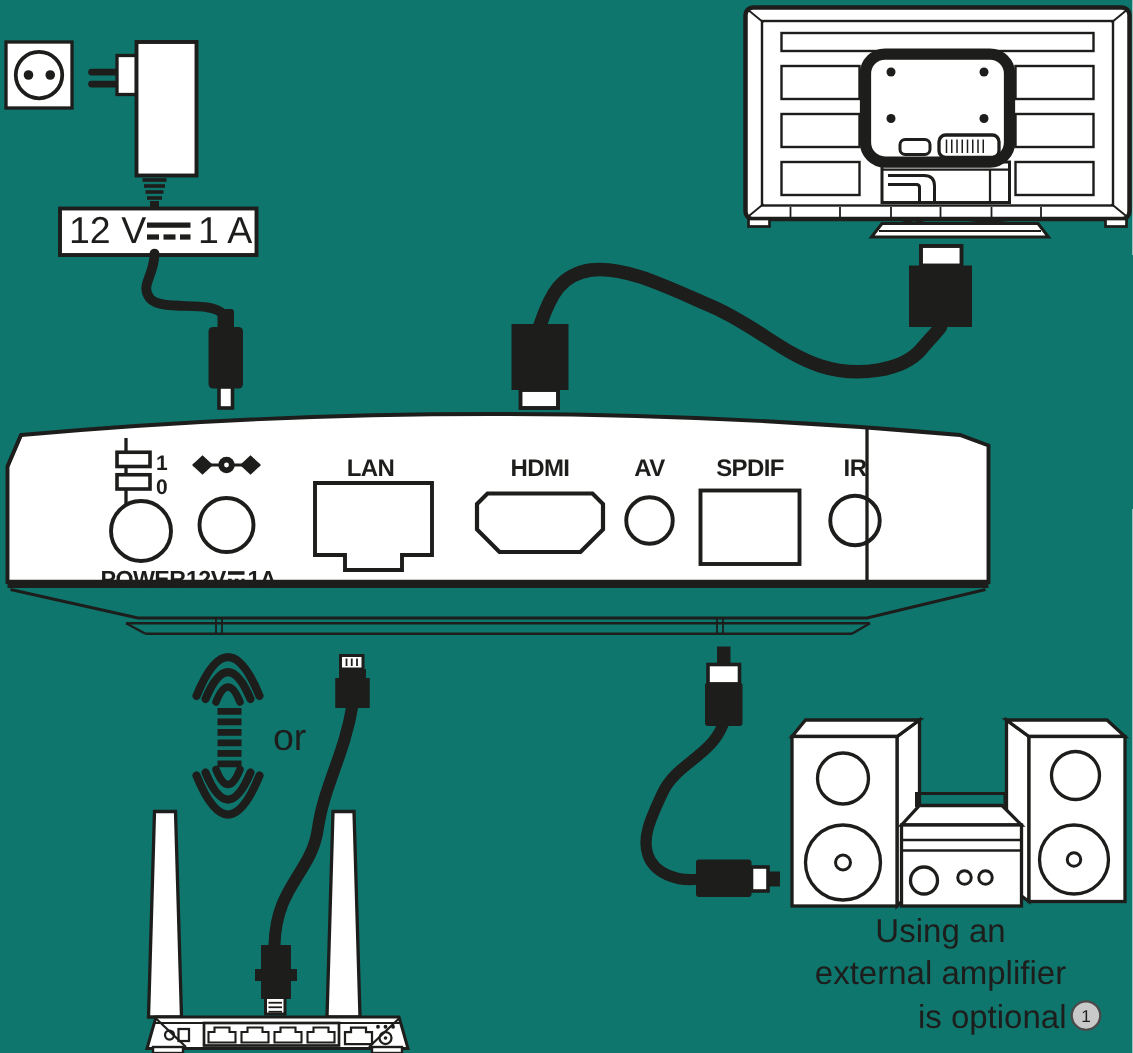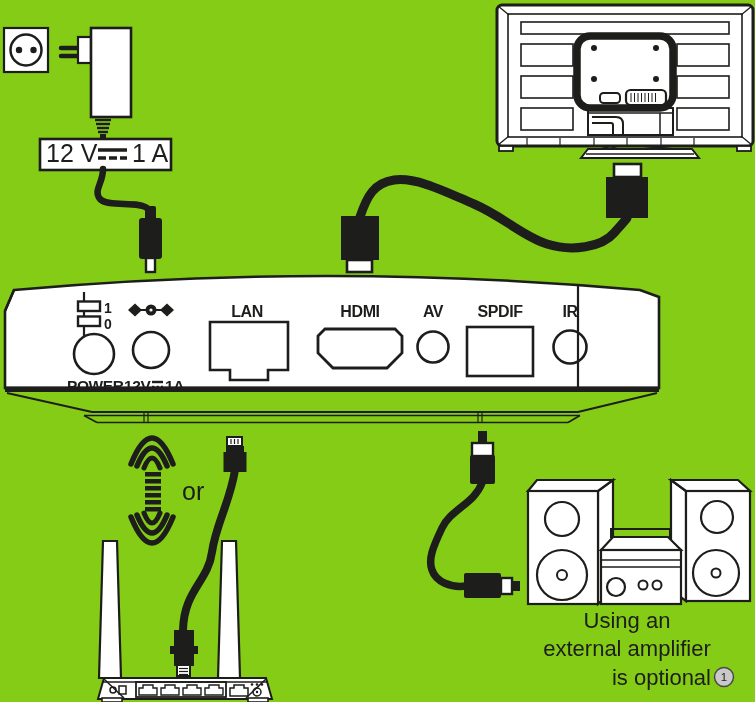--- a/index.html
+++ b/index.html
@@ -1,16 +1,16 @@
 <!DOCTYPE html>
 <html><head>
 <meta charset="utf-8">
 <style>
   html,body{margin:0;padding:0;background:#fff;}
-  .stage{width:755px;height:702px;position:relative;background:#84cc16;}
+  .stage{width:755px;height:702px;position:relative;background:#0f766e;}
   svg text{fill:#1d1d1b;font-family:"Liberation Sans",sans-serif;}
   .ln{fill:none;stroke:#1d1d1b;}
   .fw{fill:#ffffff;stroke:#1d1d1b;}
   .fb{fill:#1d1d1b;stroke:none;}
   .plbl{font-weight:bold;font-size:16px;letter-spacing:-0.4px;text-anchor:middle;}
   .plbl-l{font-weight:bold;font-size:15.5px;letter-spacing:-0.4px;}
   .swlbl{font-weight:bold;font-size:14px;}
   .adp{font-size:25px;}
   .orlbl{font-size:25px;}
   .cap{font-size:22px;text-anchor:middle;}

